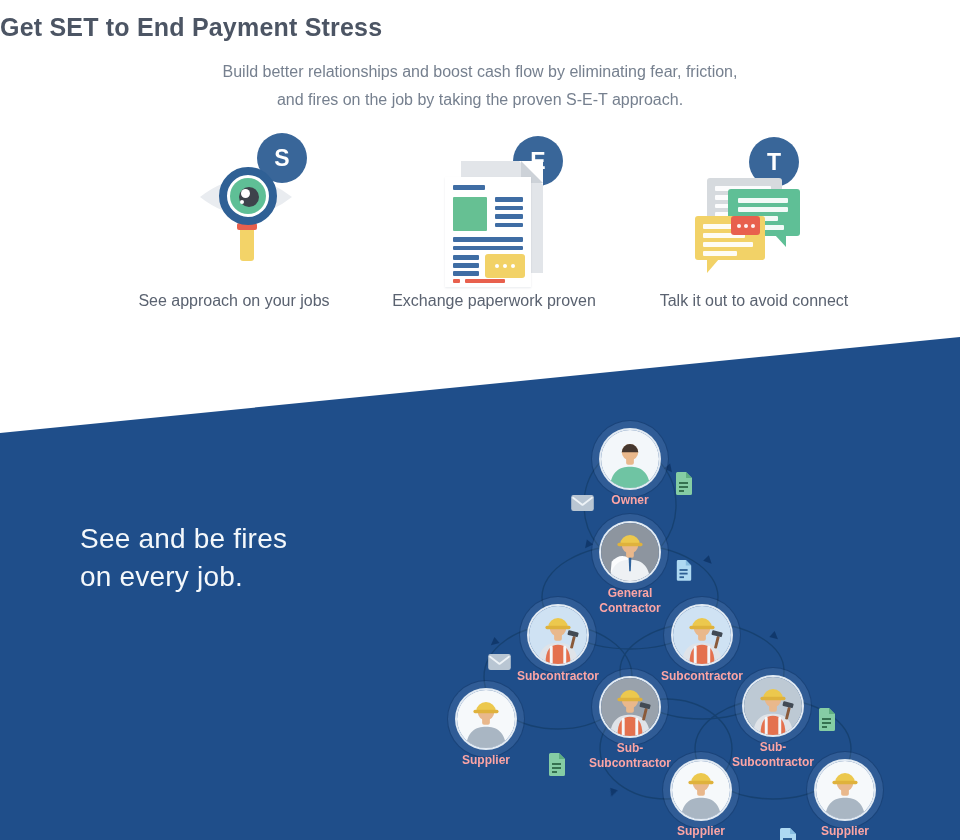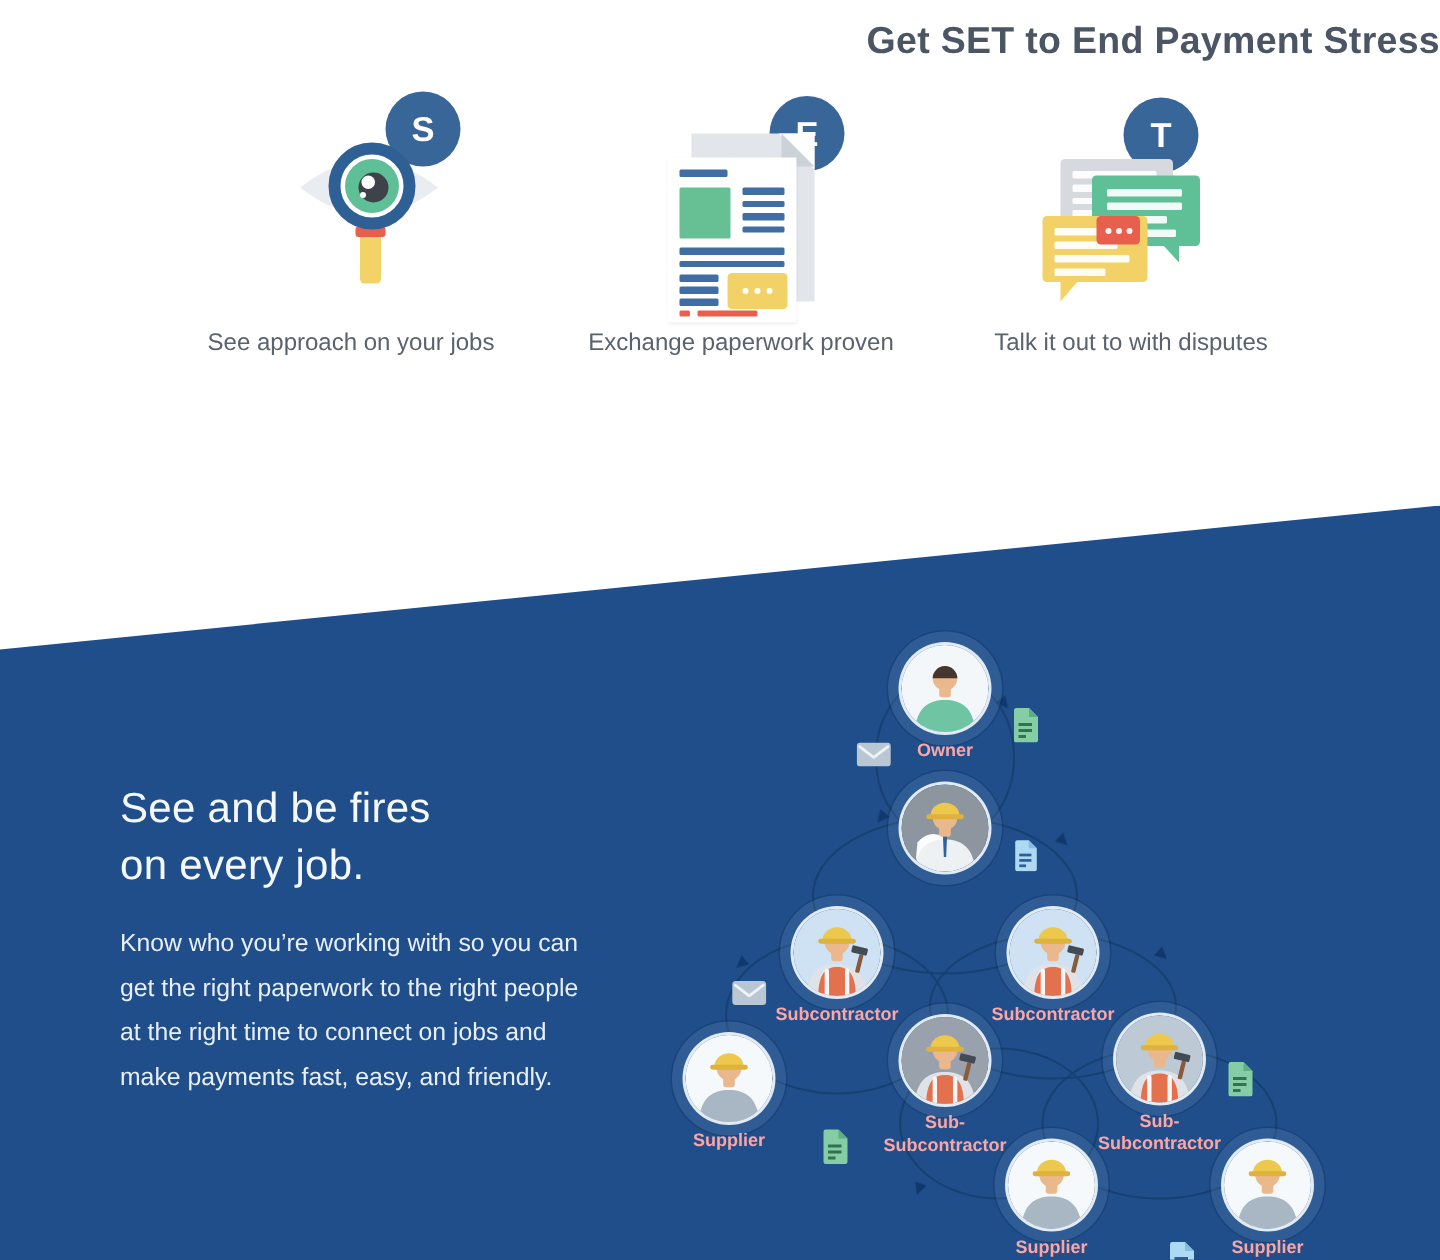--- a/index.html
+++ b/index.html
@@ -6,21 +6,21 @@
   body{
     width:960px;height:840px;overflow:hidden;background:#ffffff;
     font-family:"Liberation Sans",sans-serif;
   }
   .page{position:relative;width:960px;height:840px;overflow:hidden;background:#fff;}
   .pre{white-space:pre-line;}
 
   
   .set-header{position:relative;width:960px;}
   .title{
-    margin:0;padding-top:13px;text-align:right;
+    margin:0;padding-top:13px;text-align:left;
     font-size:25px;font-weight:700;color:#4c5564;letter-spacing:.2px;
   }
   .subtitle{
     margin:16px auto 0;text-align:center;
     font-size:16px;line-height:28px;color:#76808f;
   }
   .features{display:flex;width:780px;margin:17px 0 0 104px;}
   .feature{width:260px;display:flex;flex-direction:column;align-items:center;}
   .feature-art{position:relative;width:170px;height:150px;}
   .caption{margin-top:11px;font-size:16px;color:#5a6270;}
@@ -180,20 +180,22 @@
   .n-supc{left:641px;top:415px;}
   .n-supr{left:785px;top:415px;}
 </style>
 </head>
 <body>
 
 <div class="page">
 
   <section class="set-header">
     <h1 class="title">Get SET to End Payment Stress</h1>
+    <p class="subtitle pre">Build better relationships and boost cash flow by eliminating fear, friction,
+and fires on the job by taking the proven S-E-T approach.</p>
 
     <div class="features">
 
       <div class="feature">
         <div class="feature-art">
           <div class="badge badge-s">S</div>
           <svg class="eye-shape" width="98" height="56" viewBox="0 0 98 56">
             <path d="M3,28 Q49,-8 95,28 Q49,64 3,28 Z" fill="#e9ecf0"></path>
           </svg>
           <div class="mag-handle"></div>
@@ -258,35 +260,31 @@
               <i class="bl2"></i>
               <i class="bl3"></i>
               <i class="bl4"></i>
           </div>
           <div class="bub bub-red">
               <i></i>
               <i></i>
               <i></i>
             </div>
         </div>
-        <div class="caption">Talk it out to with disputes</div>
+        <div class="caption">Talk it out to avoid connect</div>
       </div>
 
     </div>
   </section>
 
   <section class="blue-section">
 
 
     <h2 class="copy-heading pre">See and be fires
 on every job.</h2>
-    <p class="copy-para pre">Know who you’re working with so you can
-get the right paperwork to the right people
-at the right time to connect on jobs and
-make payments fast, easy, and friendly.</p>
 
     <div class="network">
 
       <svg class="arcs" width="960" height="503" viewBox="0 0 960 503">
         <g fill="none" stroke="#16406f" stroke-width="1.4" opacity="0.9">
           <ellipse cx="630" cy="168" rx="46" ry="56"></ellipse>
           <ellipse cx="630" cy="260" rx="88" ry="52"></ellipse>
           <ellipse cx="558" cy="340" rx="74" ry="52"></ellipse>
           <ellipse cx="702" cy="334" rx="82" ry="48"></ellipse>
           <ellipse cx="666" cy="412" rx="66" ry="50"></ellipse>
@@ -350,20 +348,22 @@
             <rect class="pt-neck" x="26" y="27" width="8" height="9" rx="2"></rect>
             <circle class="pt-head" cx="30" cy="23" r="8.5"></circle>
             <path class="pt-hair" d="M21.5,23 A8.5,8.5 0 0 1 38.5,23 Z"></path>
             <g class="pt-hat">
                 <path d="M20,21.5 A10,9 0 0 1 40,21.5 Z"></path>
                 <rect x="17" y="20.5" width="26" height="3.5" rx="1.7"></rect>
               </g>
             <path class="pt-tie" d="M28.6,36 L31.4,36 L30.8,50 L29.2,50 Z"></path>
           </svg>
         </div>
+        <div class="node-label pre">General
+Contractor</div>
       </div>
 
       <div class="node n-subl">
         <div class="halo"></div>
         <div class="avatar av-sub">
           <svg viewBox="0 0 60 60" width="58" height="58">
             <rect class="pt-bg" x="0" y="0" width="60" height="60"></rect>
             <path class="pt-plans" d="M11,40 Q19,31 29,36 L27,54 Q14,56 10,51 Z"></path>
             <path class="pt-body" d="M9,61 C10,43 19,38 30,38 C41,38 50,43 51,61 Z"></path>
             <g class="pt-vest">

